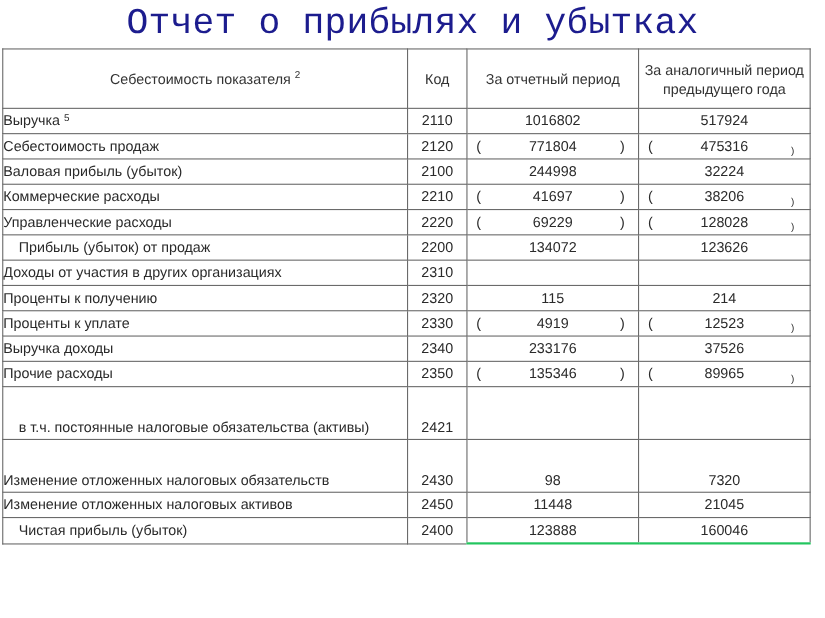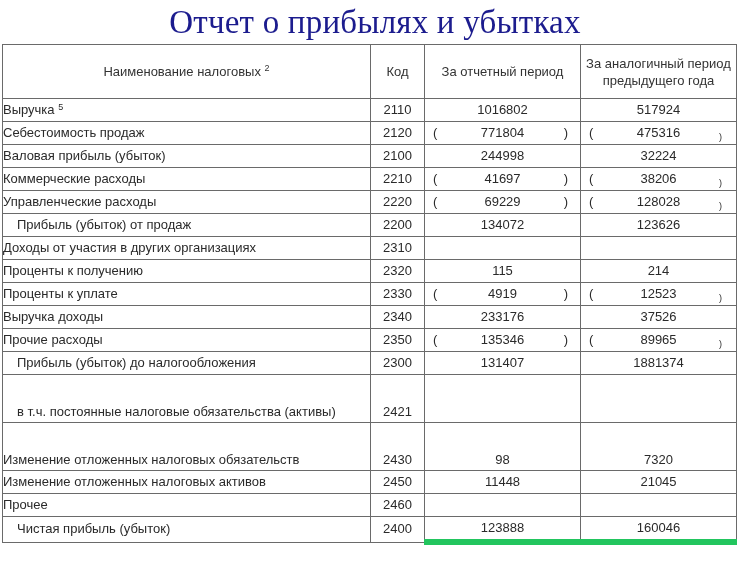--- a/index.html
+++ b/index.html
@@ -1,33 +1,33 @@
 <!DOCTYPE html>
 <html><head>
   <meta charset="utf-8">
   <style>
     html, body { margin: 0; padding: 0; background: #ffffff; }
     body { width: 750px; height: 562px; position: relative; overflow: hidden;
            font-family: "Liberation Sans", sans-serif; color: #2a2a2a; }
     .title { position: absolute; left: 0; top: 2px; width: 750px; text-align: center;
-             font-family: Liberation Serif, serif; font-size: 33px; color: #1c1c8e;
+             font-family: Liberation Mono, monospace; font-size: 33px; color: #1c1c8e;
              line-height: 40px; letter-spacing: 0.2px; }
     table.report { position: absolute; left: 2px; top: 44px; border-collapse: collapse;
                    table-layout: fixed; width: 734px; }
     table.report td, table.report th { border: 1px solid #6a6a6a; padding: 0; font-size: 13px;
                    font-weight: normal; overflow: hidden; white-space: nowrap; }
     table.report th { height: 53px; text-align: center; vertical-align: middle; color: #333; line-height: 17px; white-space: normal; }
     table.report td { height: 22px; line-height: 22px; }
     td.name { padding-left: 5px; text-align: left; }
     td.name.indent { padding-left: 14px; }
     td.code { text-align: center; }
     td.cur, td.prev { text-align: center; position: relative; }
     td.cur, th.cur { border-left: 2px solid #4a4a4a; }
     td.prev, th.prev { border-left: 2px solid #4a4a4a; border-right: 2px solid #4a4a4a; text-align: center; }
-    tr.last td.cur, tr.last td.prev { border-bottom: 6px solid #22c55e; margin-top: 48px; }
+    tr.last td.cur, tr.last td.prev { border-bottom: 2px solid #22c55e; margin-top: 48px; }
     tr.tall td { height: 43px; vertical-align: bottom; line-height: 17px; padding-bottom: 2px; }
     tr.tall td.name { white-space: normal; padding-top: 2px; }
     .paren-l { position: absolute; left: 8px; top: 0; }
     .paren-r { position: absolute; right: 12px; top: 0; }
     .paren-r.small { font-size: 9px; top: 4px; right: 14px; }
     sup { font-size: 9px; vertical-align: top; position: relative; top: -3px; }
   </style>
 </head>
 <body>
 
@@ -35,21 +35,21 @@
 
 <table class="report">
   <colgroup>
     <col style="width:368px">
     <col style="width:54px">
     <col style="width:156px">
     <col style="width:156px">
   </colgroup>
   <thead>
     <tr>
-      <th><span>Наименование налоговых</span> <sup>2</sup></th>
+      <th><span>Себестоимость показателя</span> <sup>2</sup></th>
       <th>Код</th>
       <th class="cur">За отчетный период</th>
       <th class="prev">За аналогичный период предыдущего года</th>
     </tr>
   </thead>
   <tbody id="rows-body">
       <tr>
         <td class="name"><span>Выручка</span> <sup>5</sup></td>
         <td class="code">2110</td>
         <td class="cur"><span>1016802</span></td>
@@ -108,50 +108,38 @@
         <td class="code">2340</td>
         <td class="cur"><span>233176</span></td>
         <td class="prev"><span>37526</span></td>
       </tr>
       <tr>
         <td class="name"><span>Прочие расходы</span></td>
         <td class="code">2350</td>
         <td class="cur"><span class="paren-l">(</span><span class="paren-r">)</span><span>135346</span></td>
         <td class="prev"><span class="paren-l">(</span><span class="paren-r small">)</span><span>89965</span></td>
       </tr>
-      <tr>
-        <td class="name indent"><span>Прибыль (убыток) до налогообложения</span></td>
-        <td class="code">2300</td>
-        <td class="cur"><span>131407</span></td>
-        <td class="prev"><span>1881374</span></td>
-      </tr>
       <tr class="tall">
         <td class="name indent"><span>в т.ч. постоянные налоговые обязательства (активы)</span></td>
         <td class="code">2421</td>
         <td class="cur"><span></span></td>
         <td class="prev"><span></span></td>
       </tr>
       <tr class="tall">
         <td class="name"><span>Изменение отложенных налоговых обязательств</span></td>
         <td class="code">2430</td>
         <td class="cur"><span>98</span></td>
         <td class="prev"><span>7320</span></td>
       </tr>
       <tr>
         <td class="name"><span>Изменение отложенных налоговых активов</span></td>
         <td class="code">2450</td>
         <td class="cur"><span>11448</span></td>
         <td class="prev"><span>21045</span></td>
       </tr>
-      <tr>
-        <td class="name"><span>Прочее</span></td>
-        <td class="code">2460</td>
-        <td class="cur"><span></span></td>
-        <td class="prev"><span></span></td>
-      </tr>
       <tr class=" last">
         <td class="name indent"><span>Чистая прибыль (убыток)</span></td>
         <td class="code">2400</td>
         <td class="cur"><span>123888</span></td>
         <td class="prev"><span>160046</span></td>
       </tr>
     </tbody>
 </table>
 
 </body></html>

